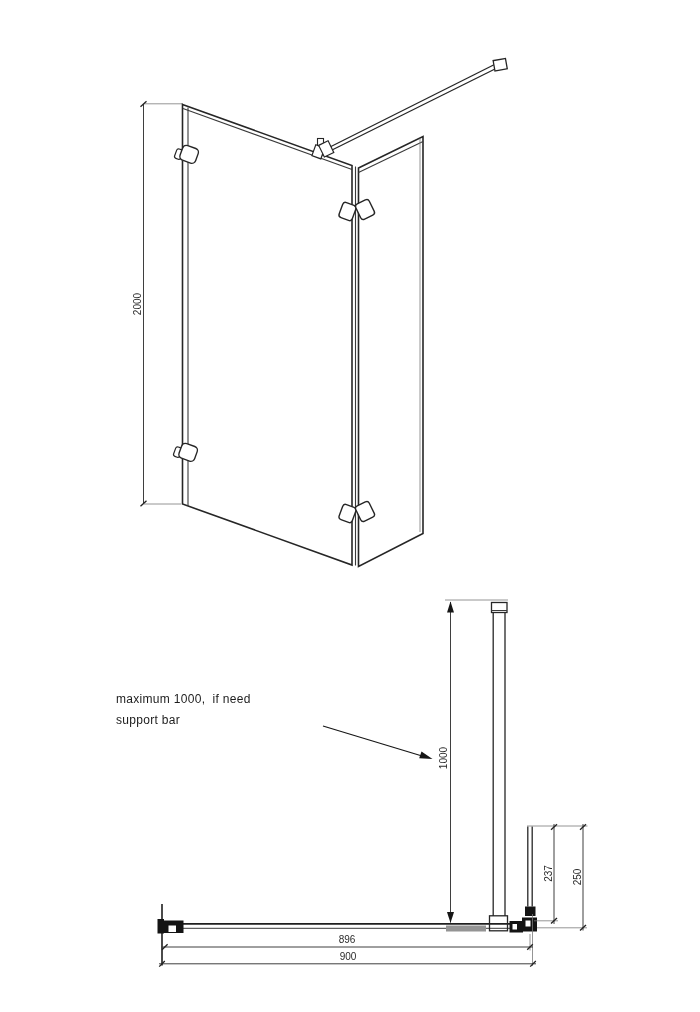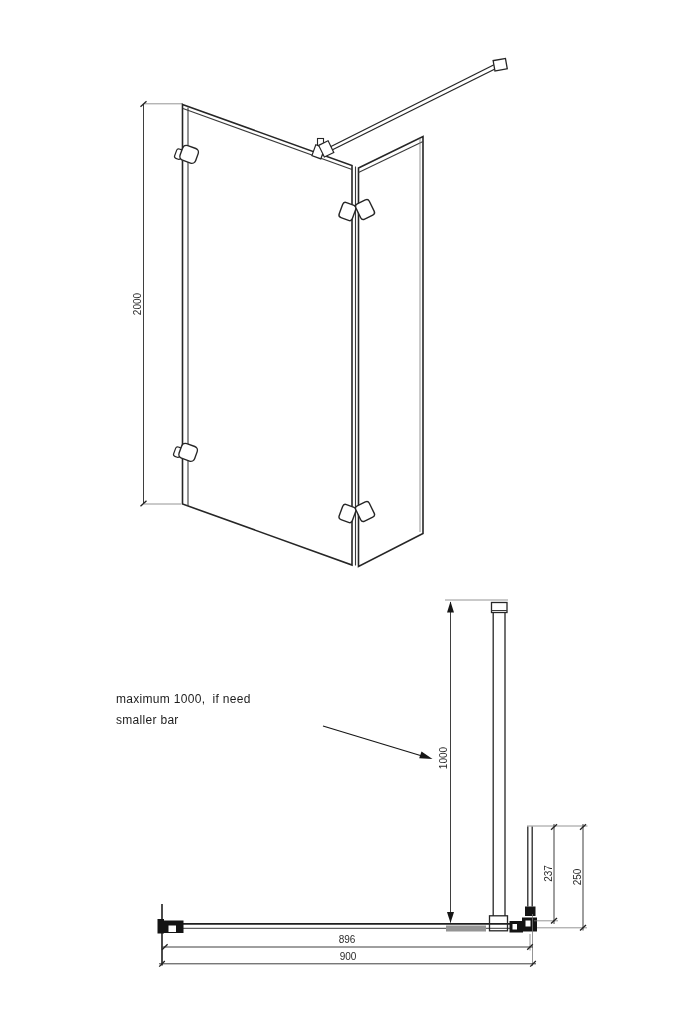--- a/index.html
+++ b/index.html
@@ -150,16 +150,16 @@
       <line x1="159" y1="963.8" x2="536" y2="963.8" class="dimline"></line>
       <line x1="159.2" y1="966.6" x2="164.8" y2="961" class="tick"></line>
       <line x1="530.2" y1="966.6" x2="535.8" y2="961" class="tick"></line>
       <text x="348" y="959.8" class="dim-label" text-anchor="middle">900</text>
     </g>
   </g>
 </svg>
 
 <div class="note">
   <div>maximum 1000,  if need</div>
-  <div>smaller bar</div>
+  <div>support bar</div>
 </div>
 
 </div>
 
 </body></html>

